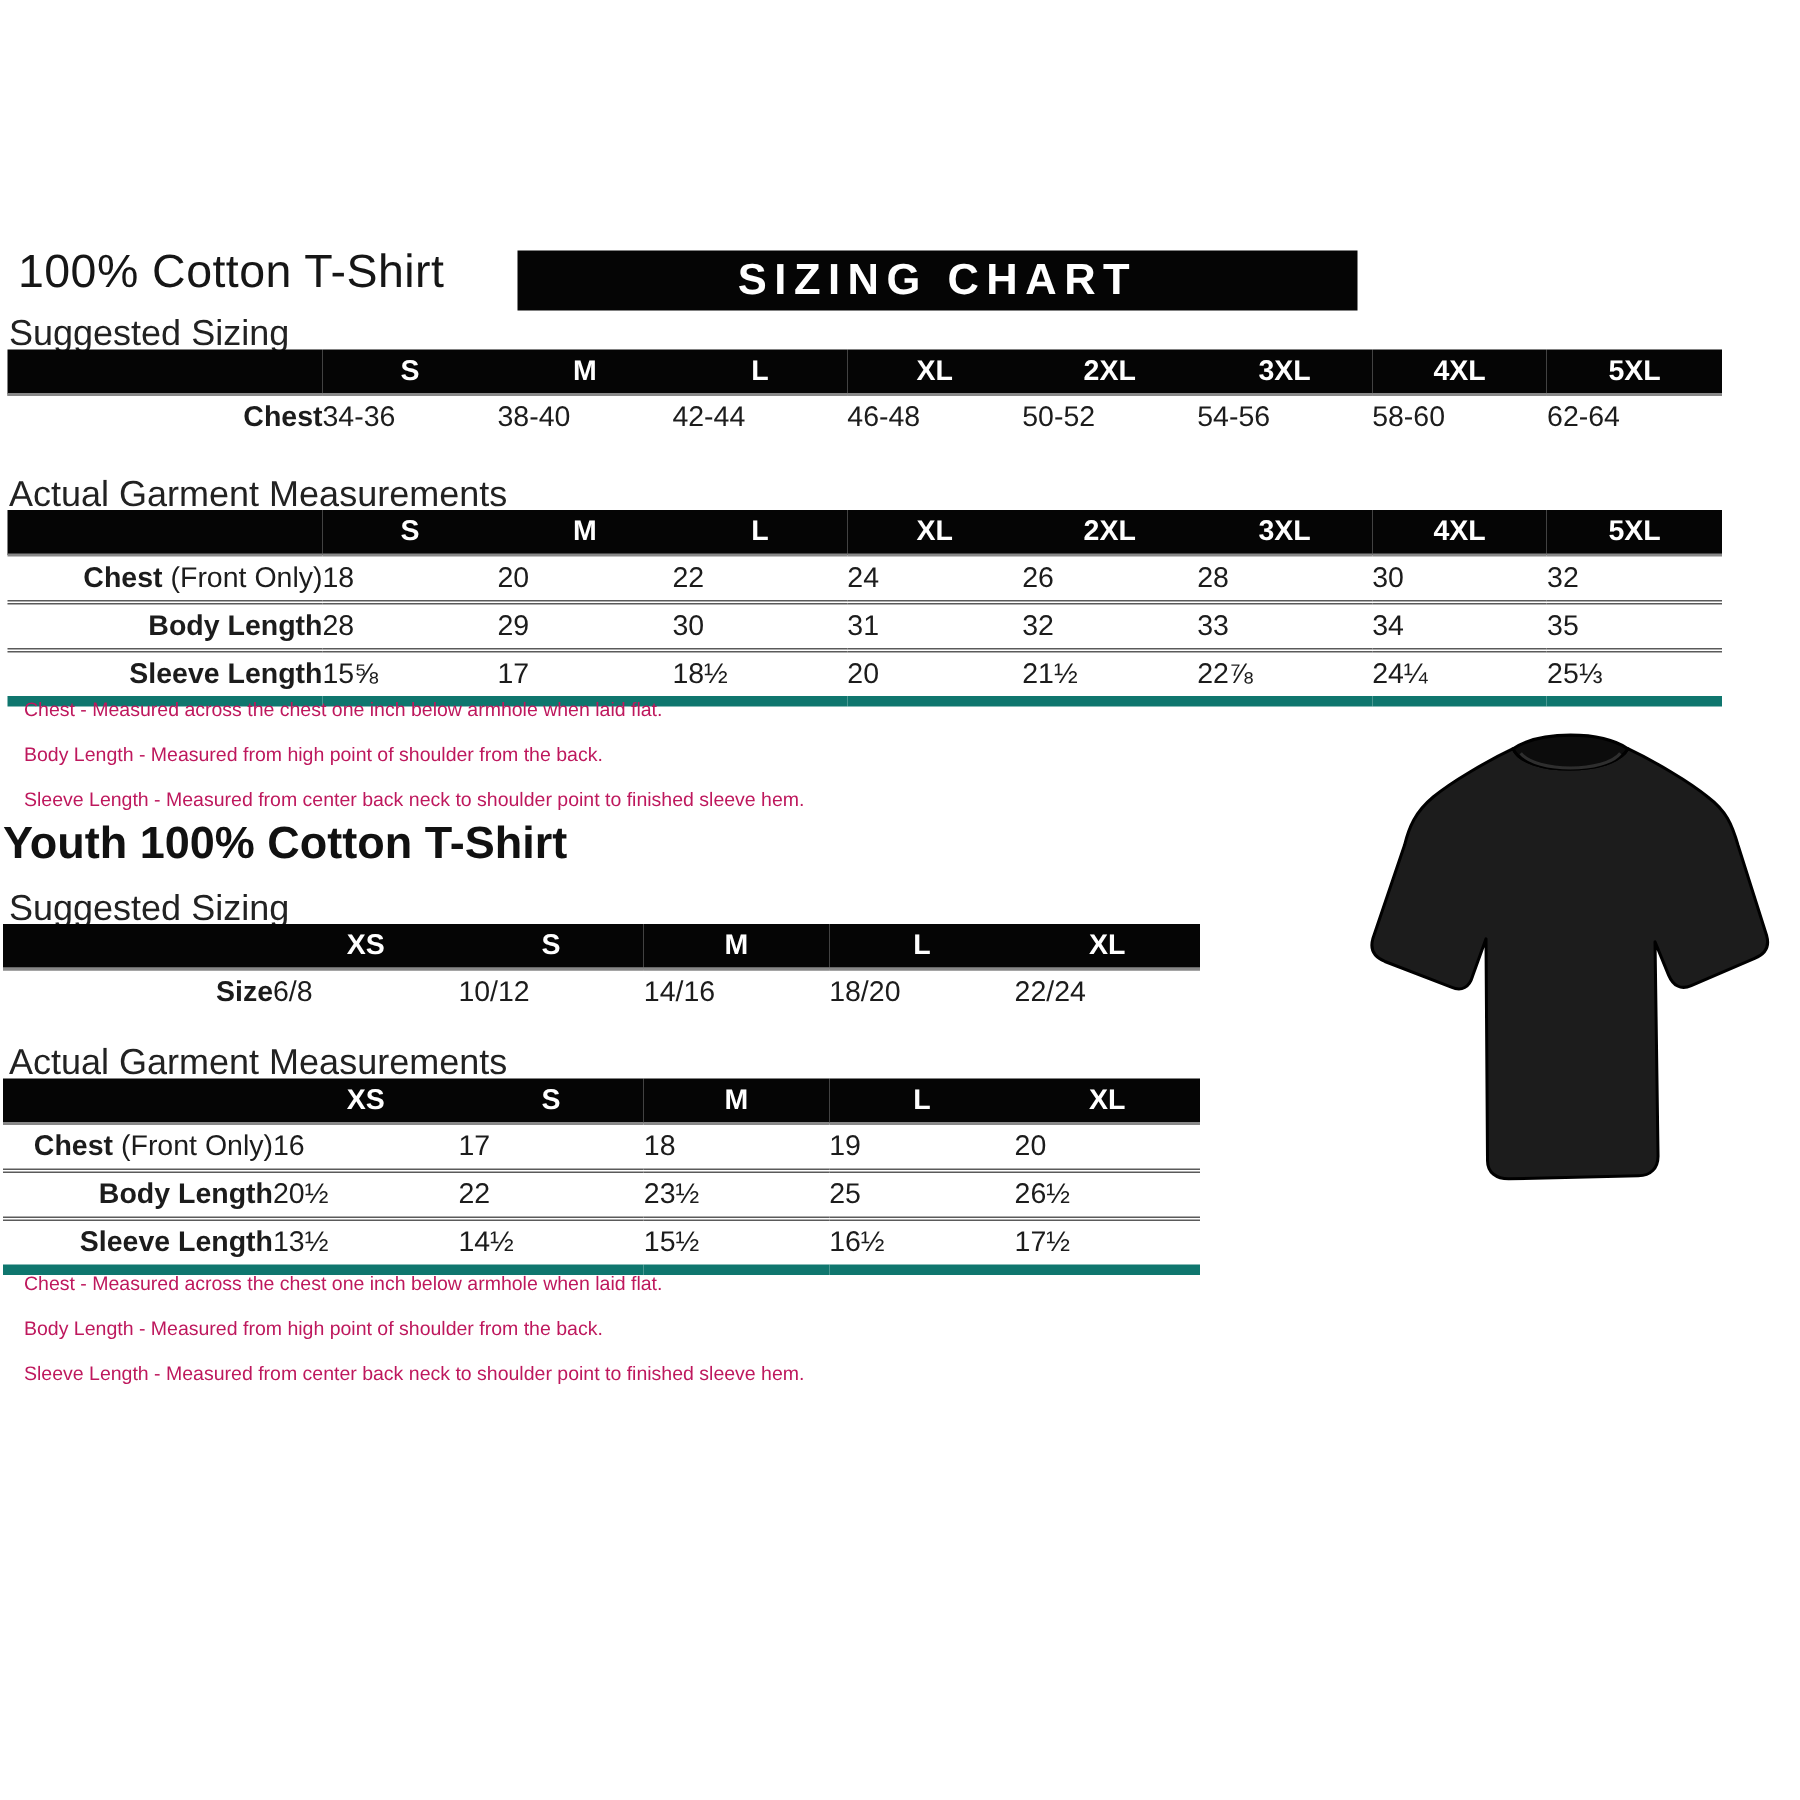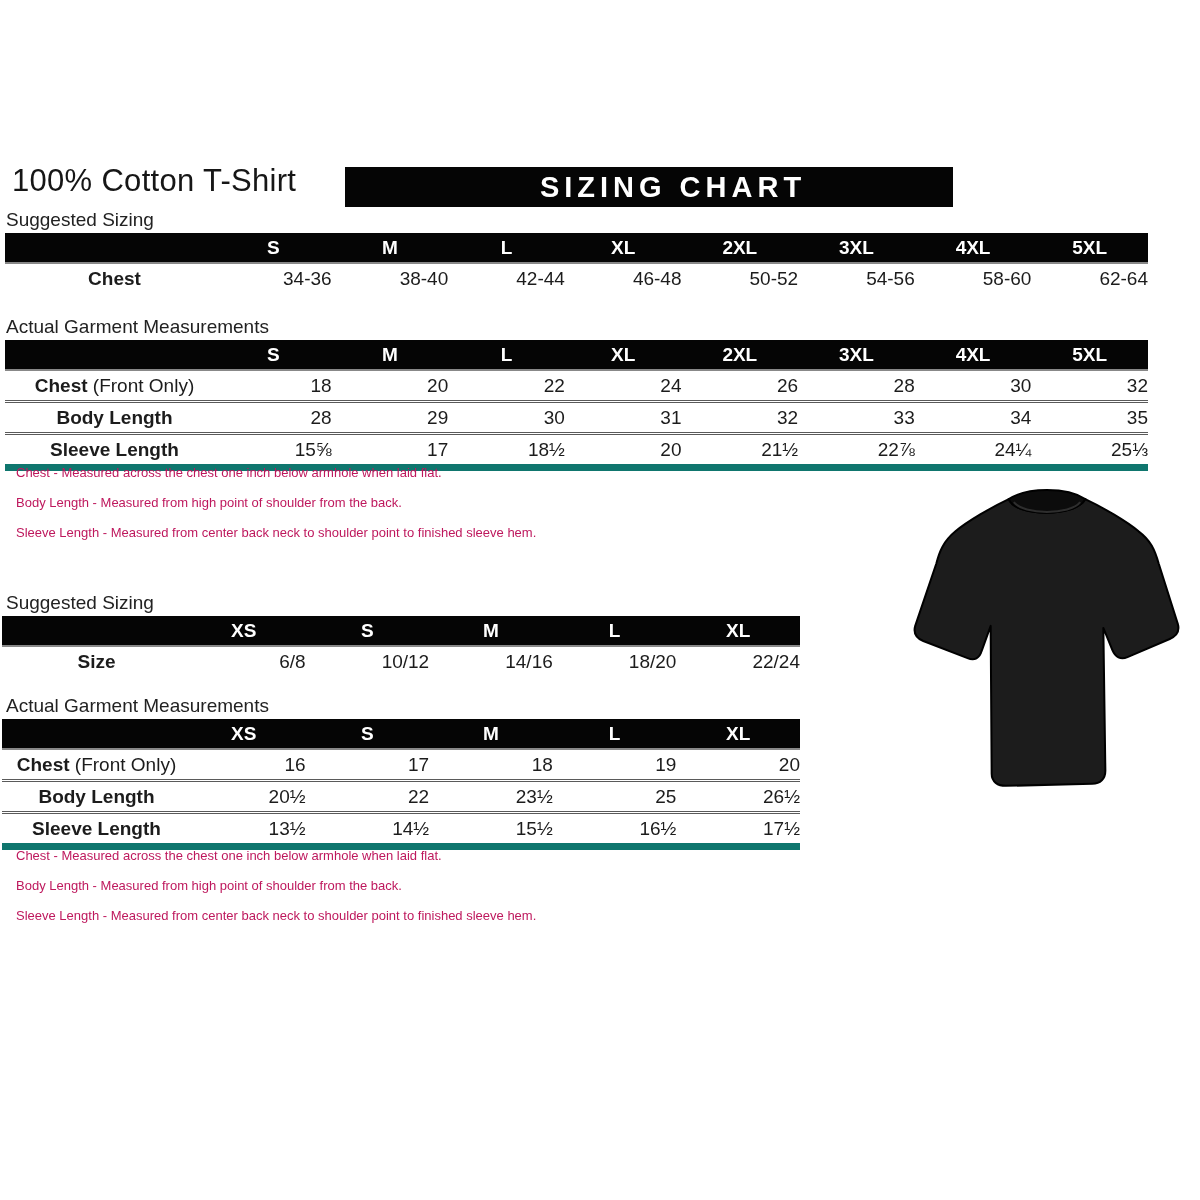--- a/index.html
+++ b/index.html
@@ -3,33 +3,33 @@
 <meta charset="utf-8">
 <style>
   html,body{margin:0;padding:0;background:#fff;}
   .page{
     position:relative;width:1200px;height:1200px;background:#fff;overflow:hidden;
     font-family:"Liberation Sans","DejaVu Sans",sans-serif;color:#1a1a1a;
   }
   .h1{position:absolute;left:12px;top:163px;font-size:31px;font-weight:400;color:#161616;letter-spacing:0.3px;white-space:nowrap;text-align:center;}
   .banner{
     position:absolute;left:345px;top:167px;width:560px;height:40px;background:#050505;
-    color:#fff;font-weight:700;font-size:29px;letter-spacing:5px;text-align:center;line-height:41px;white-space:nowrap;padding-left:48px;
-  }
-  .section-label{position:absolute;font-size:19px;color:#222;white-space:nowrap;}
+    color:#fff;font-weight:700;font-size:29px;letter-spacing:5px;text-align:center;line-height:41px;white-space:nowrap;
+  }
+  .section-label{position:absolute;font-size:24px;color:#222;white-space:nowrap;}
   .h2{position:absolute;left:2px;top:546px;font-size:30px;font-weight:700;color:#111;white-space:nowrap;}
   table.size-table{position:absolute;border-collapse:collapse;table-layout:fixed;}
   table.size-table th{
     background:#050505;color:#fff;font-weight:700;font-size:19px;height:29px;
     text-align:center;padding:0;border-bottom:2px solid #888;
   }
   table.size-table td{
-    text-align:right;font-size:19px;height:29px;padding:0;color:#1c1c1c;background:#fff;
-  }
-  table.size-table td.rowlabel{text-align:center;padding-left:9px;}
+    text-align:left;font-size:19px;height:29px;padding:0;color:#1c1c1c;background:#fff;
+  }
+  table.size-table td.rowlabel{text-align:right;padding-left:9px;}
   table.size-table td.rowlabel b{font-weight:700;}
   table.actual tbody tr + tr td{border-top:3px double #5a5a5a;margin-left:40px;}
   table.actual tbody tr:last-child td{border-bottom:7px solid #0f766e;}
   .notes{position:absolute;left:16px;font-size:13px;line-height:30px;color:#be185d;white-space:nowrap;}
   .tshirt{position:absolute;left:893px;top:477px;width:306px;height:332px;}
 </style>
 </head>
 <body>
 
 <div class="page">
@@ -140,20 +140,21 @@
         </tr>
       </tbody>
     </table>
 
   <div class="notes" style="top:458px;">
       <div class="note-line">Chest - Measured across the chest one inch below armhole when laid flat.</div>
       <div class="note-line">Body Length - Measured from high point of shoulder from the back.</div>
       <div class="note-line">Sleeve Length - Measured from center back neck to shoulder point to finished sleeve hem.</div>
     </div>
 
+  <div class="h2">Youth 100% Cotton T-Shirt</div>
 
   <div class="section-label" style="left:6px;top:592px;">Suggested Sizing</div>
   <table class="size-table suggested" style="left:2px;top:616px;width:798px;">
       <colgroup>
         <col style="width: 180px;">
         <col>
         <col>
         <col>
         <col>
         <col>

